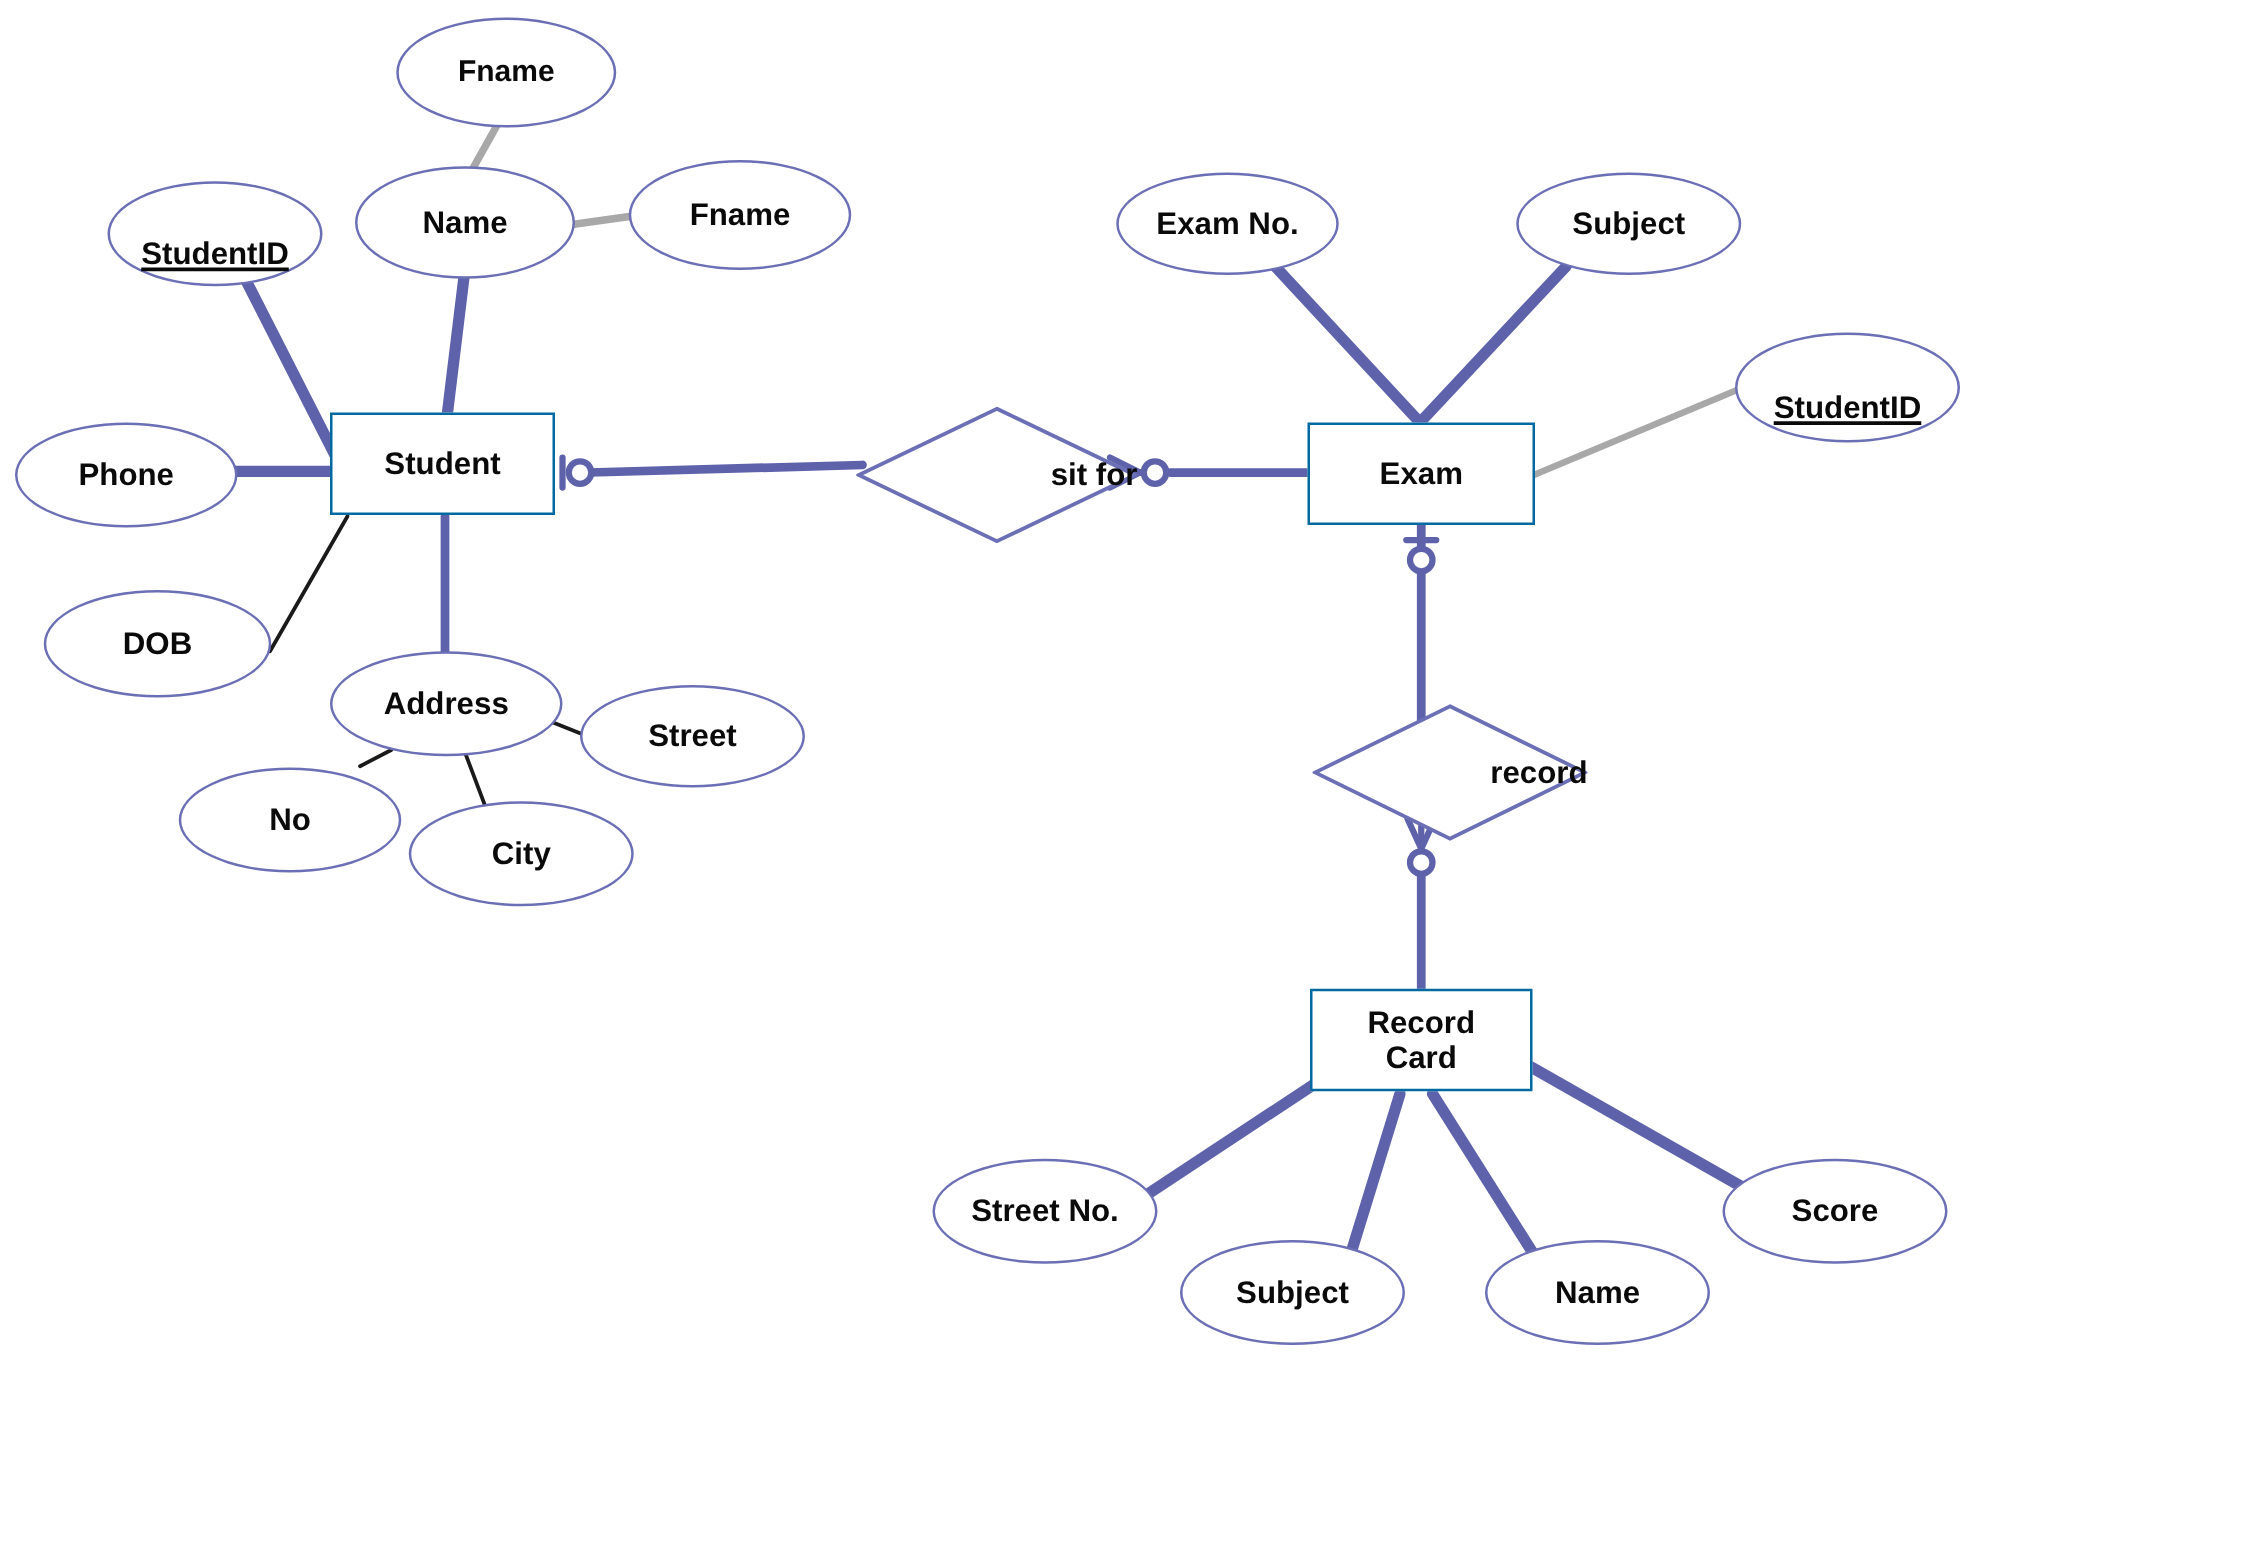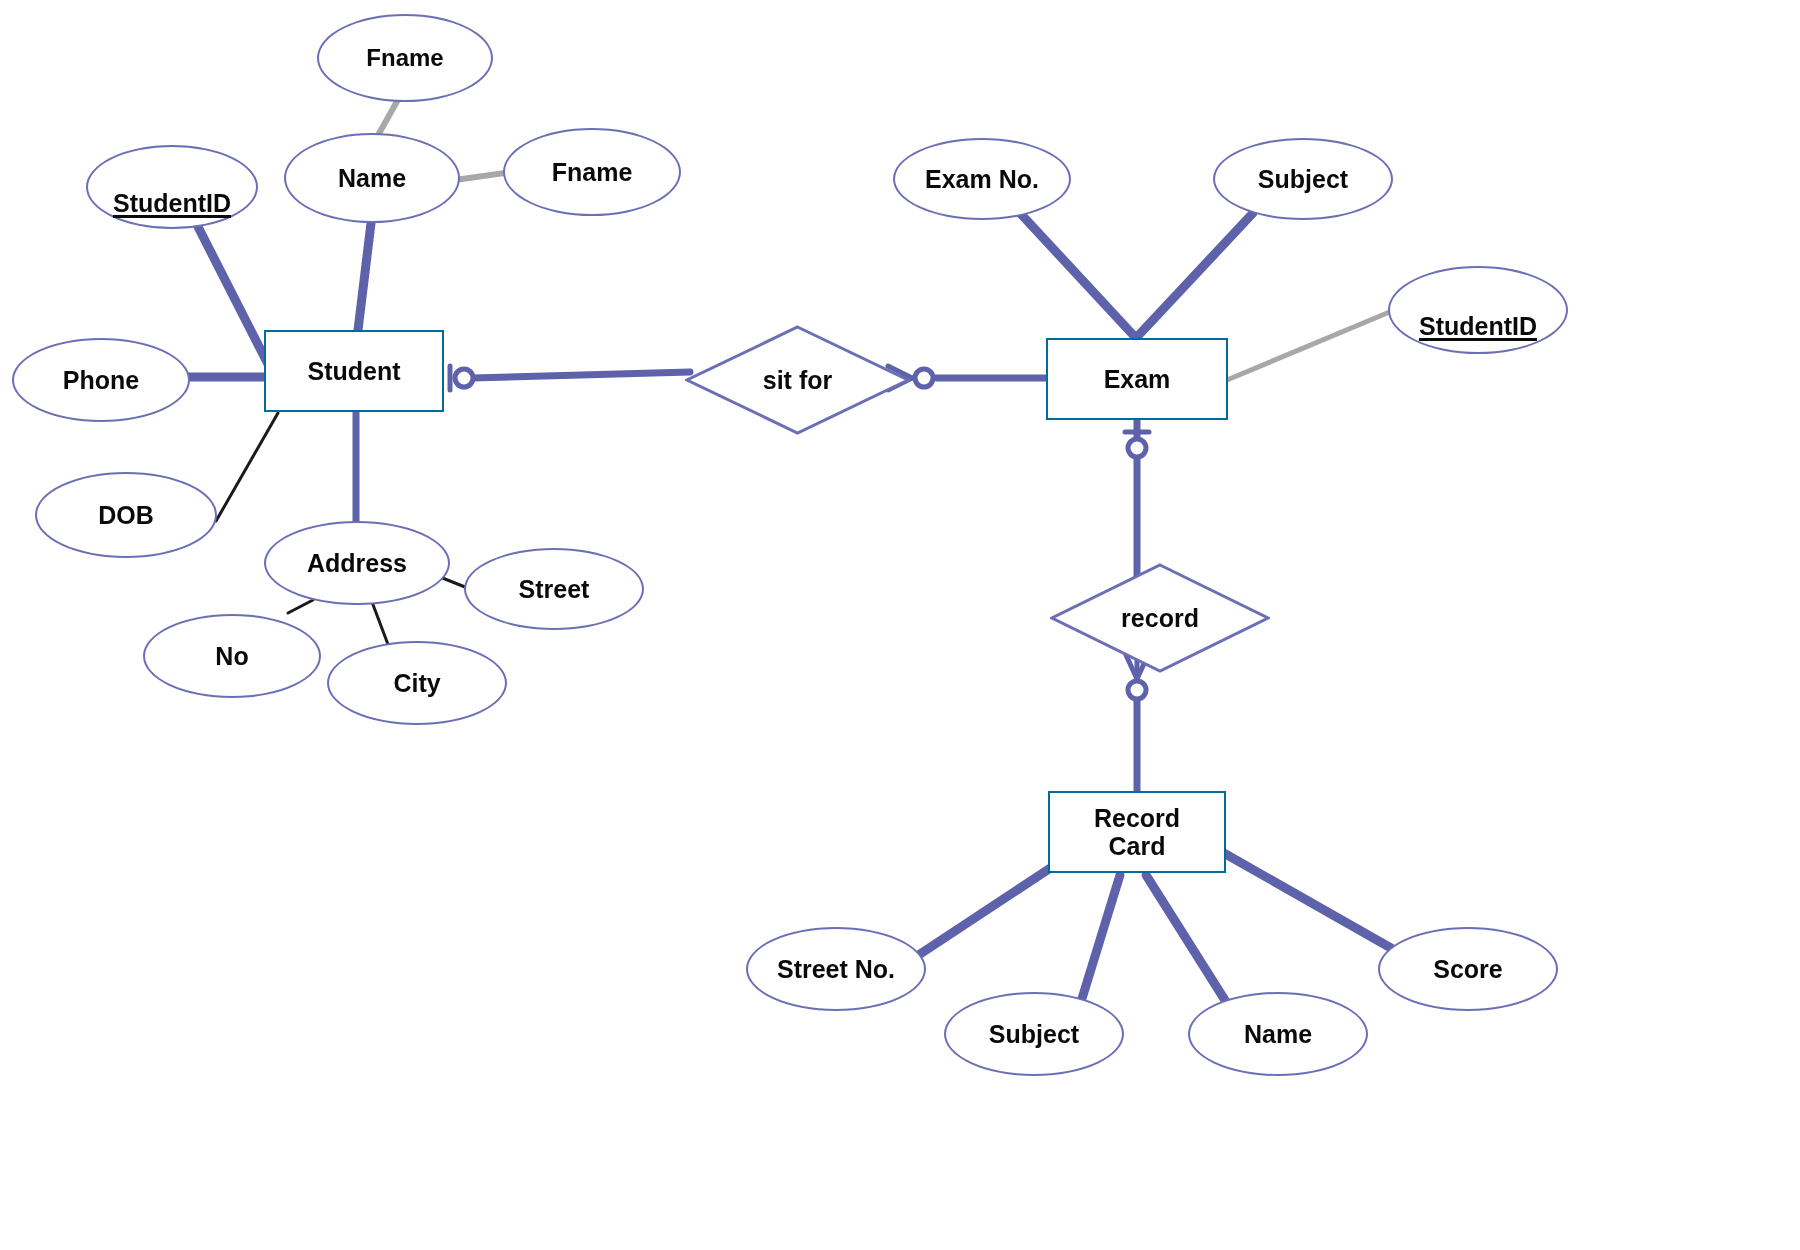--- a/index.html
+++ b/index.html
@@ -6,21 +6,21 @@
   html,body{margin:0;padding:0;background:#ffffff;}
   body{width:1800px;height:1250px;font-family:"Liberation Sans",sans-serif;overflow:hidden;}
   #stage{position:relative;width:1800px;height:1250px;background:#fff;}
   svg#wires{position:absolute;left:0;top:0;width:1800px;height:1250px;}
 
   .node{position:absolute;display:flex;align-items:center;justify-content:center;
         text-align:center;box-sizing:border-box;color:#0a0a0a;font-weight:bold;}
 
   .ellipse{border:2px solid #6b6fb5;border-radius:50%;background:#fff;}
   .entity{border:2px solid #0369a1;background:#fff;}
-  .rel-label{background:transparent;}
+  .rel-label{background:transparent;justify-content:flex-end;}
 
   .underline{text-decoration:underline;text-decoration-thickness:3px;text-underline-offset:3px;margin-top:32px;}
   .two-line{line-height:1.12;}
 </style>
 </head>
 <body>
 
 <div id="stage">
 
   <svg id="wires" viewBox="0 0 1800 1250">

